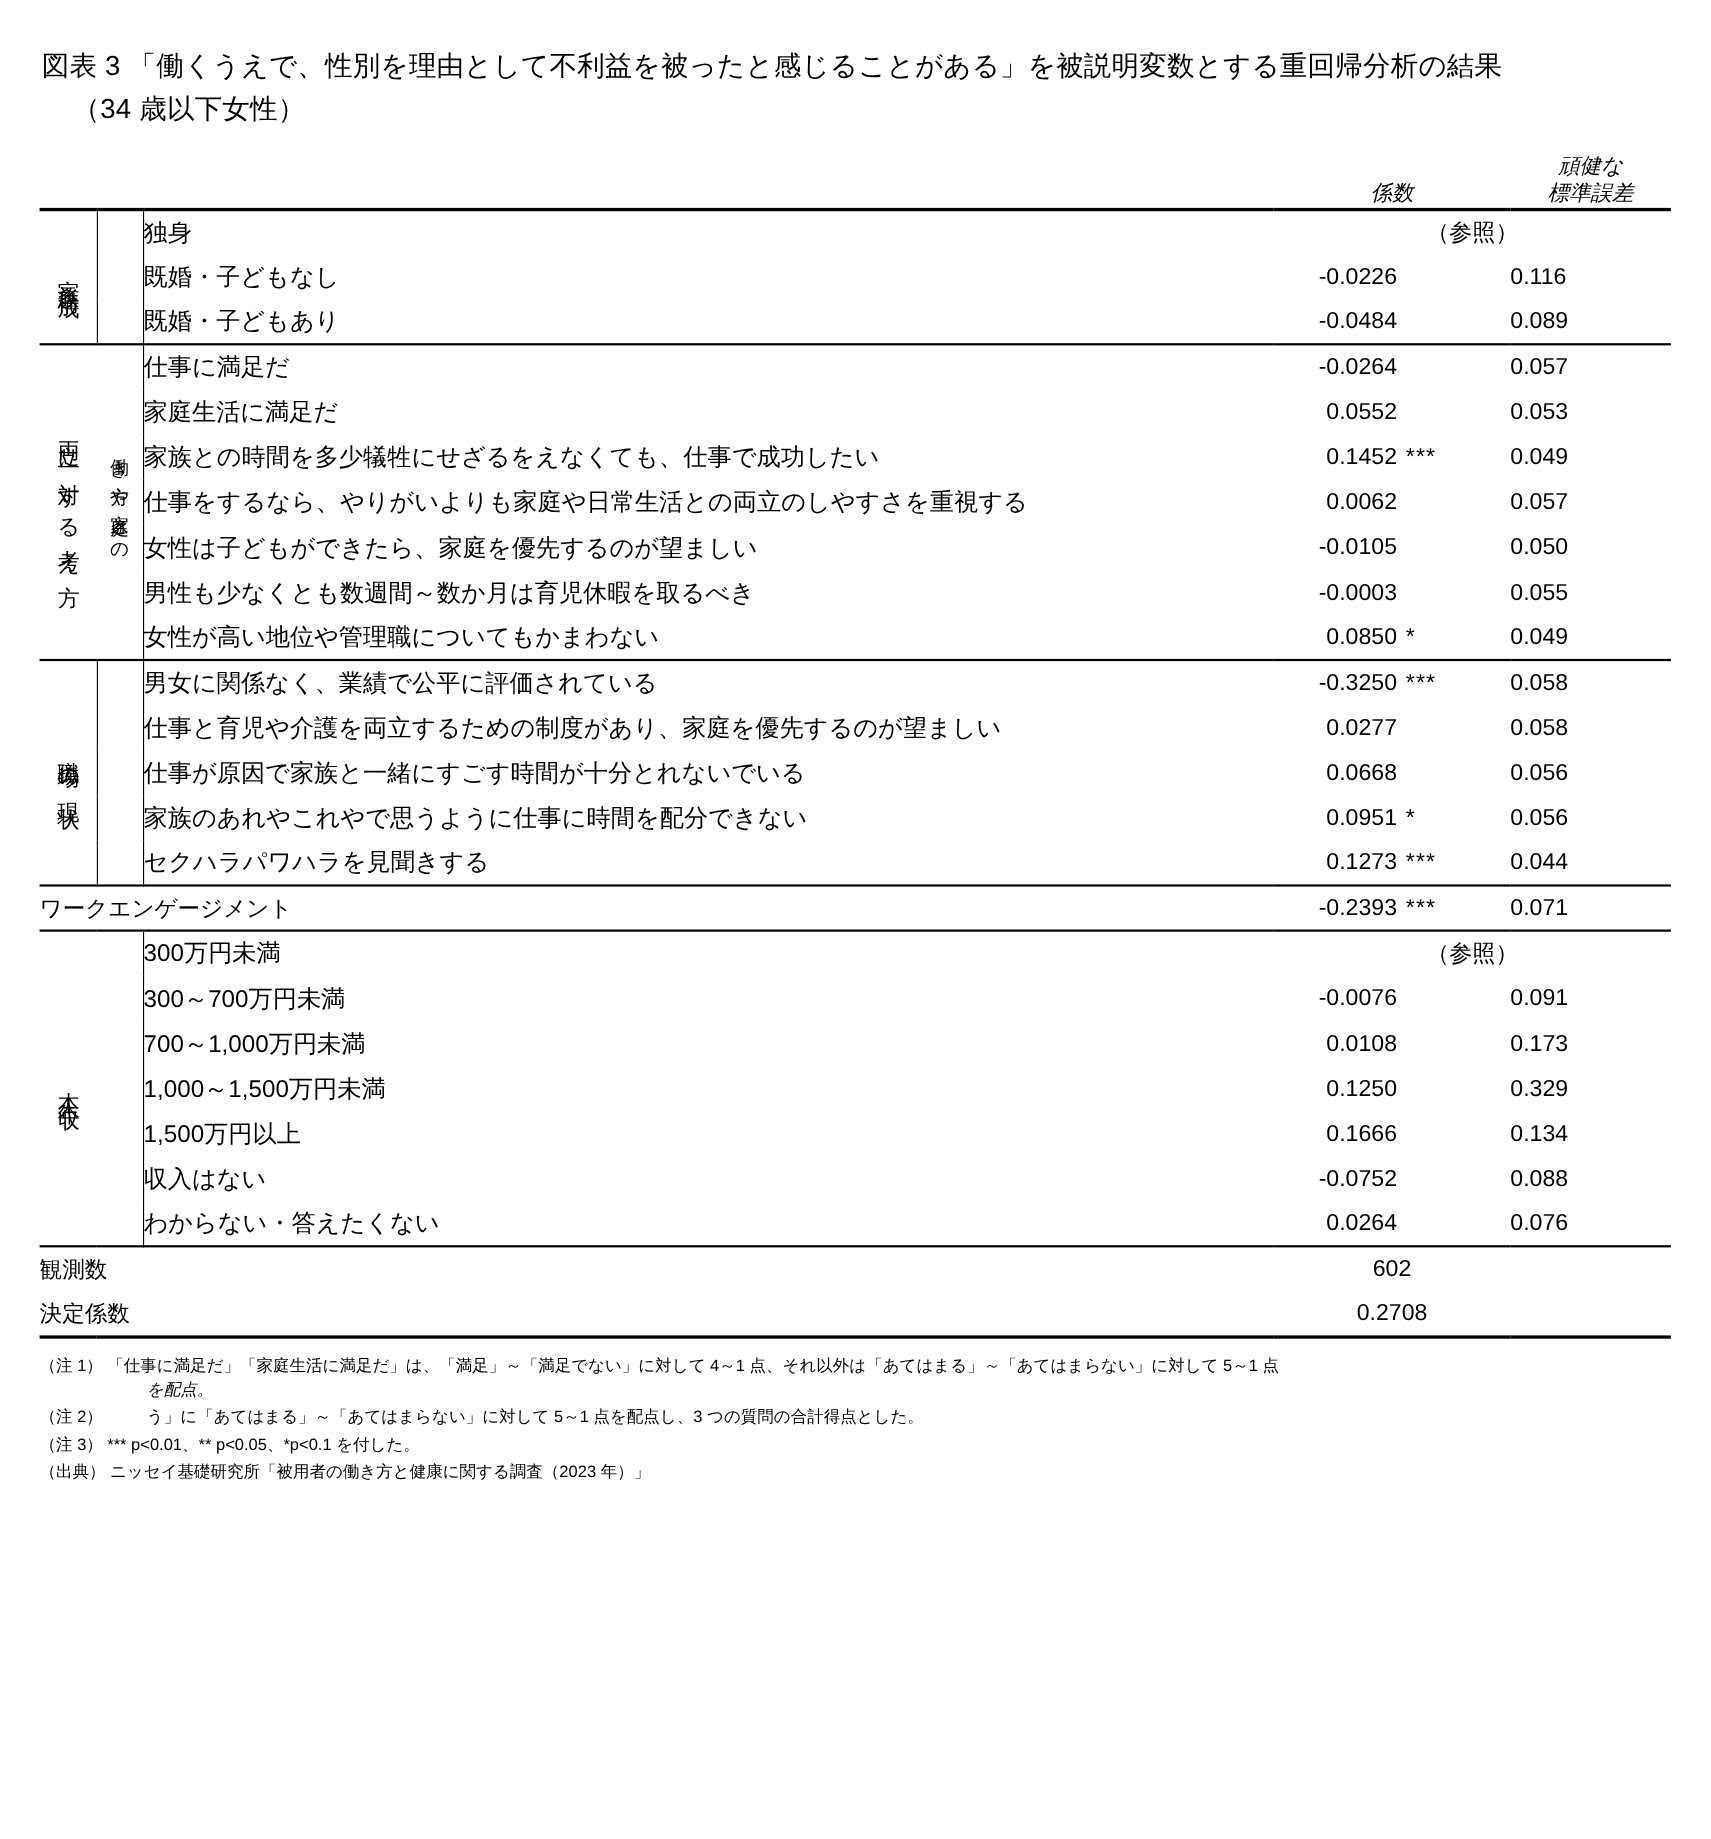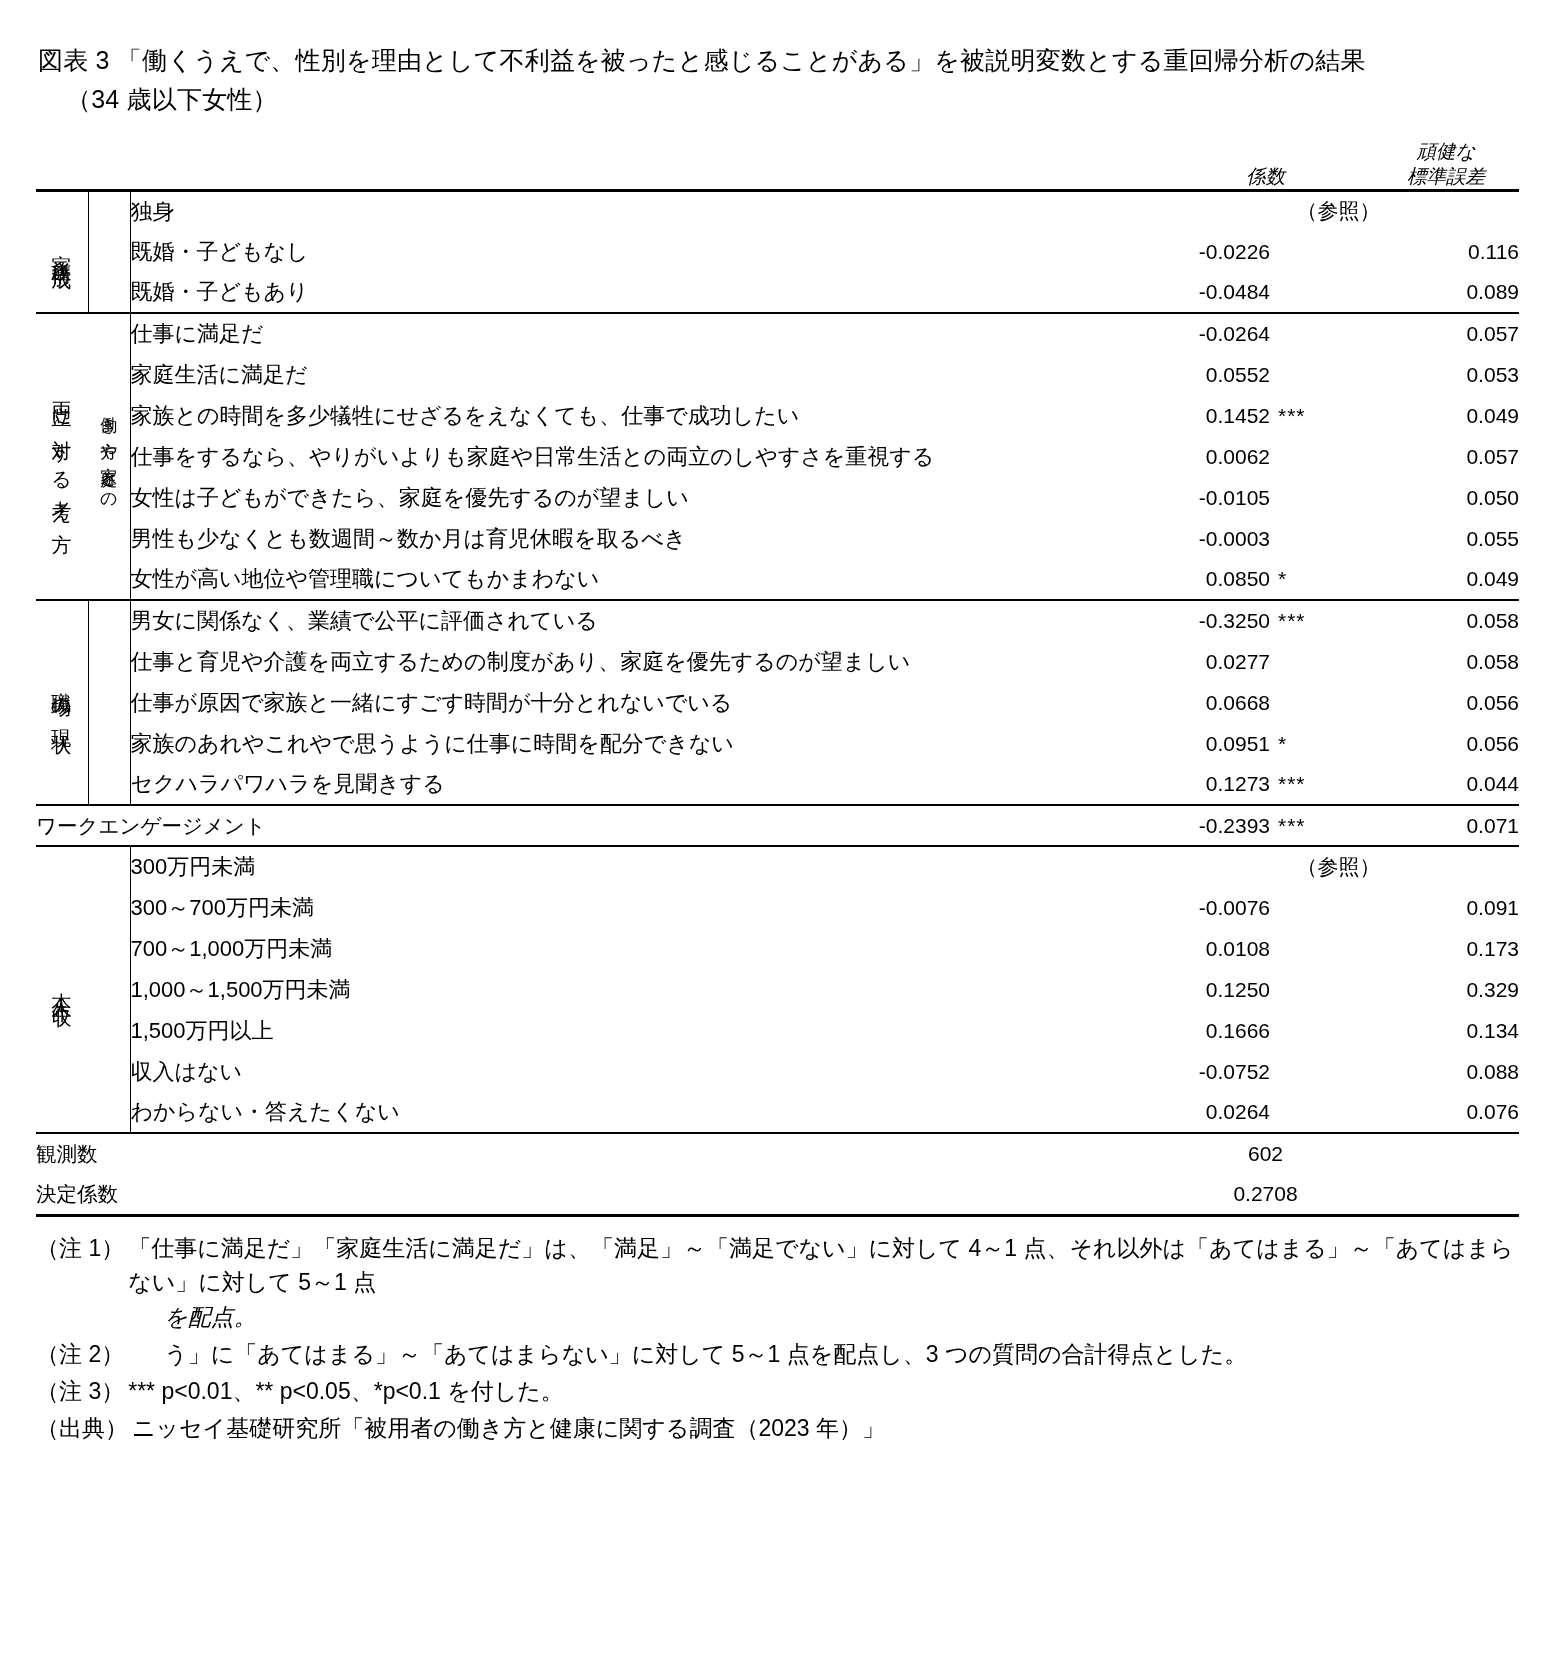--- a/index.html
+++ b/index.html
@@ -109,21 +109,21 @@
     text-align: right;
   }
   .coef .stars {
     display: inline-block;
     width: 52px;
     text-align: left;
     padding-left: 8px;
     letter-spacing: 1px;
   }
   .se {
-    text-align: right;
+    text-align: left;
     font-size: 21px;
     padding-right: 22px;
     white-space: nowrap;
   }
   .ref {
     text-align: center;
     font-size: 21px;
   }
 
   
@@ -133,21 +133,21 @@
     white-space: nowrap;
   }
   .stat-val {
     text-align: center;
     font-size: 21px;
   }
 
   
   .notes {
     margin-top: 14px;
-    font-size: 23px;
+    font-size: 15px;
     line-height: 1.52;
   }
   .note {
     display: flex;
     margin-bottom: 2px;
   }
   .note-tag {
     flex: 0 0 auto;
     white-space: nowrap;
     padding-right: 4px;

